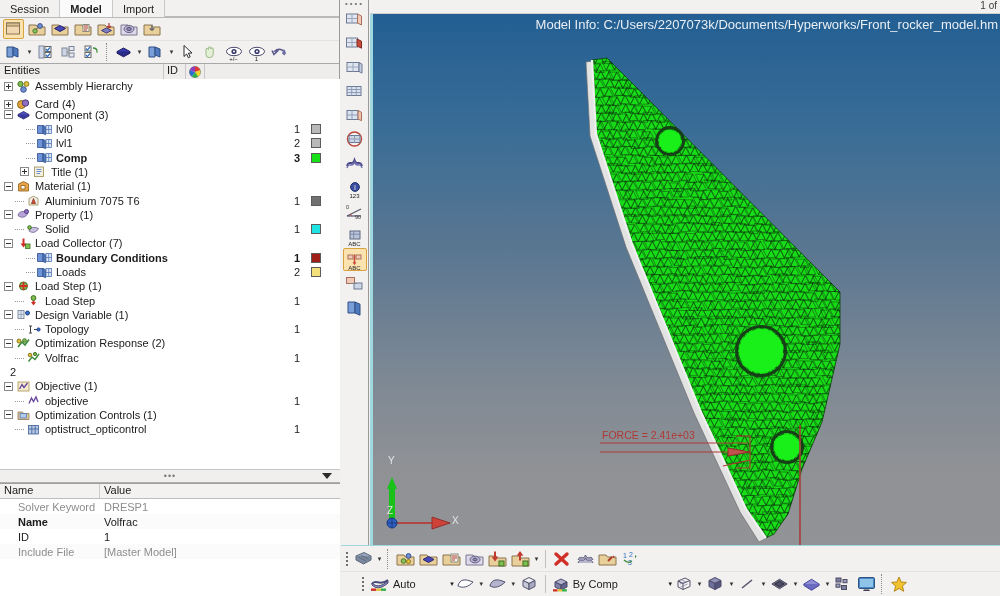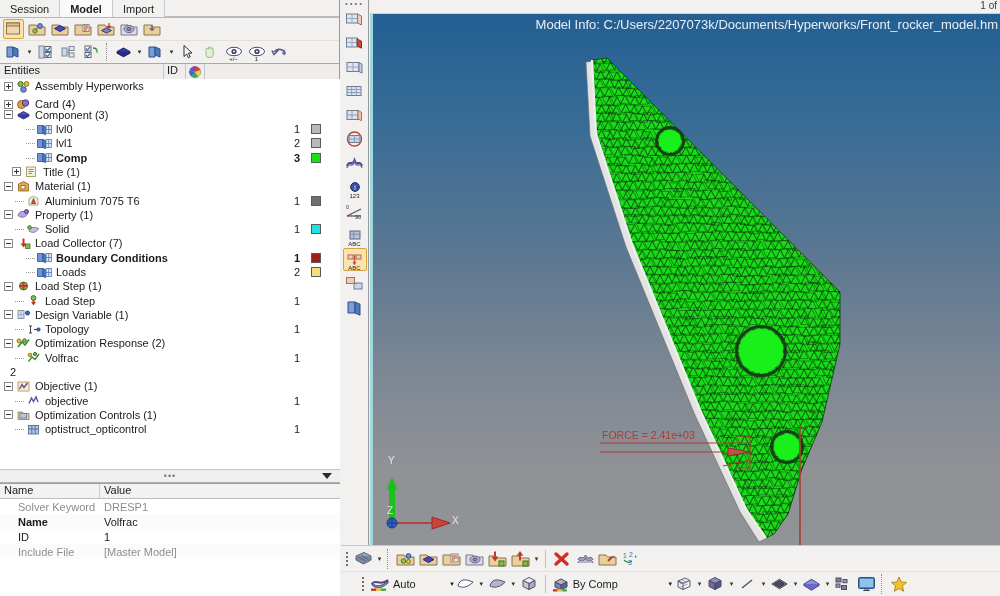--- a/index.html
+++ b/index.html
@@ -423,21 +423,21 @@
           <div class="trow">
             <div class="t-label" style="display: flex; align-items: center; padding-left: 4px;">
               <span class="expander plus"></span>
               <span class="ic">
                 <svg width="15" height="13" viewBox="0 0 15 13">
                   <circle cx="4.5" cy="4" r="2.6" fill="#7fbf4f" stroke="#3f7020"></circle>
                   <circle cx="10.5" cy="4" r="2.4" fill="#e0c23a" stroke="#8c7820"></circle>
                   <circle cx="7.5" cy="9.5" r="2.8" fill="#6f8fd0" stroke="#39528c"></circle>
                 </svg>
               </span>
-              <span>Assembly Hyperworks</span>
+              <span>Assembly Hierarchy</span>
             </div>
             <div class="t-id"></div>
             <div class="t-sw"></div>
           </div>
           <div class="trow">
             <div class="t-label" style="display: flex; align-items: center; padding-left: 4px; margin-top: 8px;">
               <span class="expander plus"></span>
               <span class="ic">
                 <svg width="15" height="13" viewBox="0 0 15 13">
                   <circle cx="5.5" cy="6.5" r="4" fill="#e0a23a" stroke="#8c6a18"></circle>
@@ -511,21 +511,21 @@
                 </svg>
               </span>
               <span class="bold">Comp</span>
             </div>
             <div class="t-id bold">3</div>
             <div class="t-sw">
               <span class="swatch" style="background: rgb(24, 224, 24);"></span>
             </div>
           </div>
           <div class="trow">
-            <div class="t-label" style="display: flex; align-items: center; padding-left: 12px;">
+            <div class="t-label" style="display: flex; align-items: center; padding-left: 20px;">
               <span class="expander plus"></span>
               <span class="ic">
                 <svg width="15" height="13" viewBox="0 0 15 13">
                   <rect x="2.5" y="2" width="9" height="9.5" fill="#f3f0e0" stroke="#9a8a50" stroke-width="0.8"></rect>
                   <path d="M4.5 4.5 h5 M4.5 6.5 h5 M4.5 8.5 h3.5" fill="none" stroke="#6f8fd0" stroke-width="1"></path>
                 </svg>
               </span>
               <span>Title (1)</span>
             </div>
             <div class="t-id"></div>

